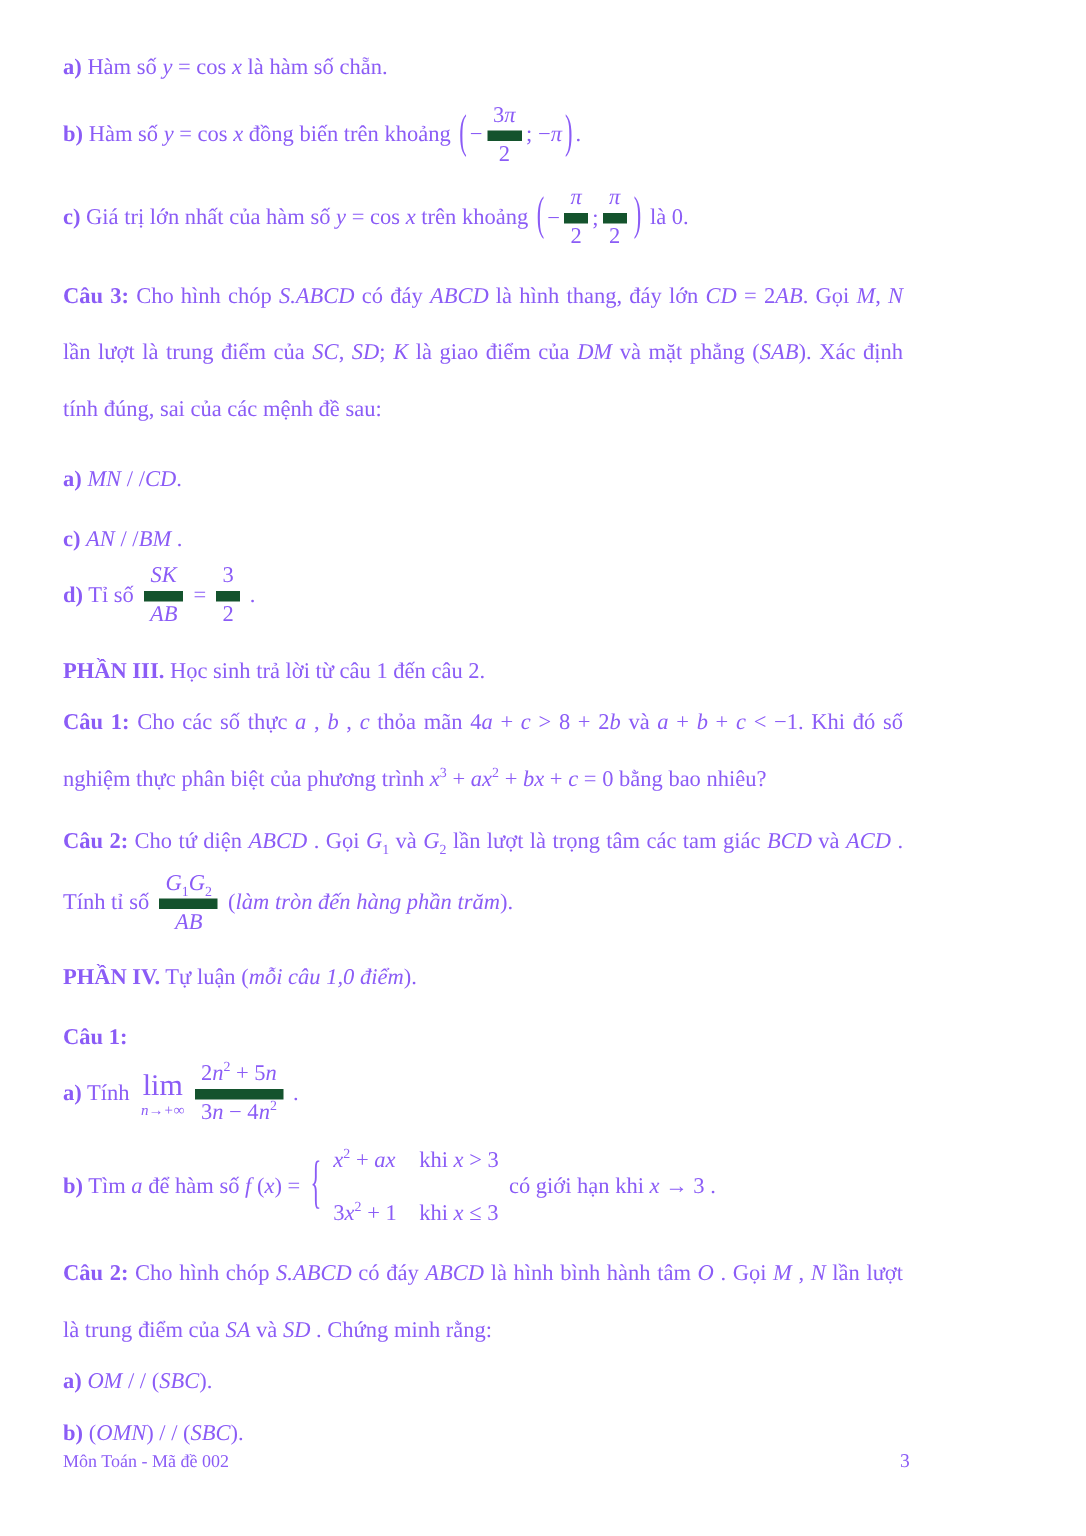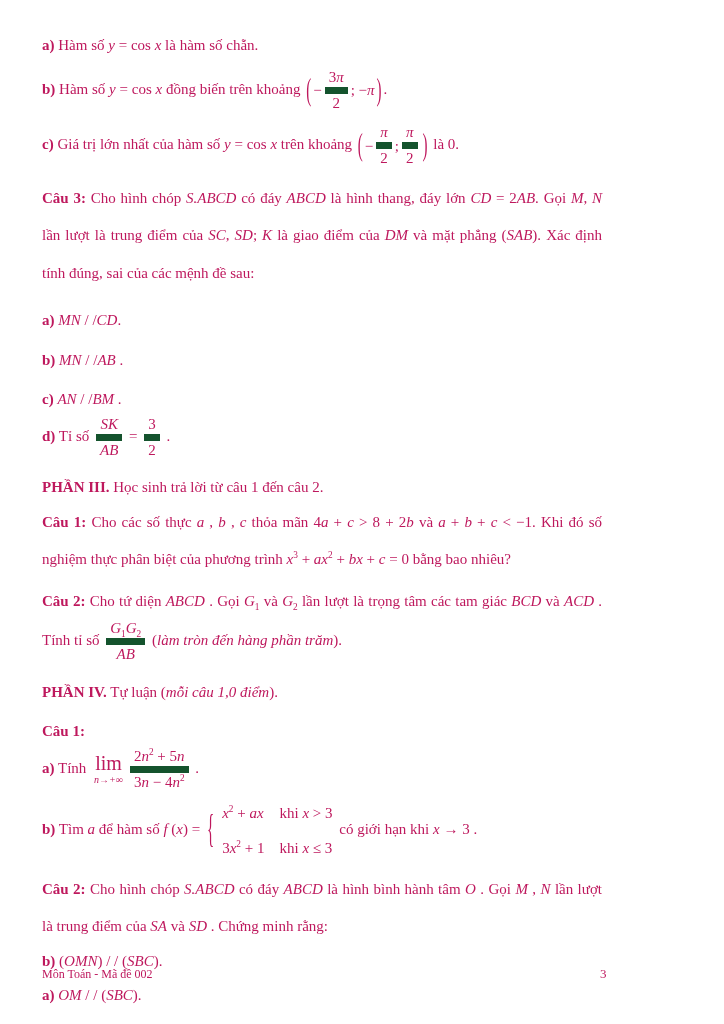--- a/index.html
+++ b/index.html
@@ -1,18 +1,18 @@
 <!DOCTYPE html>
 <html><head>
 <meta charset="utf-8">
 <style>
   html,body{margin:0;padding:0;background:#ffffff;}
   .page{
     width:644px;height:1024px;background:#ffffff;position:relative;
-    font-family:"Liberation Serif",serif;font-size:15px;color:#be185d;
+    font-family:"Liberation Serif",serif;font-size:15px;color:#8b5cf6;
     box-sizing:border-box;padding:34px 42px 0 42px;overflow:hidden;
   }
   .block{margin:0 0 12px 0;line-height:1.5;}
   .block.tight{margin-bottom:5px;margin-top:17px;}
   .block.line{margin-bottom:12px;}
   .block.para{text-align:justify;line-height:2.5;margin-bottom:4px;}
   .bold{font-weight:bold;}
   .math{font-style:italic;}
   .italic{font-style:italic;}
   sup.script,sub.script{font-size:0.62em;line-height:0;}
@@ -65,21 +65,20 @@
             <span class="seg">;</span>
             <span class="frac">
               <span class="num"><span class="seg math">π</span></span>
               <span class="den"><span class="seg">2</span></span>
             </span>
           </span>
           <span class="bp">)</span>
         </span><span class="seg"> là 0.</span></div>
       <div class="block para"><span class="seg bold">Câu 3:</span><span class="seg"> Cho hình chóp </span><span class="seg math">S.ABCD</span><span class="seg"> có đáy </span><span class="seg math">ABCD</span><span class="seg"> là hình thang, đáy lớn </span><span class="seg math">CD</span><span class="seg"> = 2</span><span class="seg math">AB</span><span class="seg">. Gọi </span><span class="seg math">M</span><span class="seg">, </span><span class="seg math">N</span><span class="seg"> lần lượt là trung điểm của </span><span class="seg math">SC</span><span class="seg">, </span><span class="seg math">SD</span><span class="seg">; </span><span class="seg math">K</span><span class="seg"> là giao điểm của </span><span class="seg math">DM</span><span class="seg"> và mặt phẳng (</span><span class="seg math">SAB</span><span class="seg">). Xác định tính đúng, sai của các mệnh đề sau:</span></div>
       <div class="block tight"><span class="seg bold">a)</span><span class="seg"> </span><span class="seg math">MN</span><span class="seg"> / /</span><span class="seg math">CD</span><span class="seg">.</span></div>
-      <div class="block tight"><span class="seg bold">b)</span><span class="seg"> </span><span class="seg math">MN</span><span class="seg"> / /</span><span class="seg math">AB</span><span class="seg"> .</span></div>
       <div class="block tight"><span class="seg bold">c)</span><span class="seg"> </span><span class="seg math">AN</span><span class="seg"> / /</span><span class="seg math">BM</span><span class="seg"> .</span></div>
       <div class="block line"><span class="seg bold">d)</span><span class="seg"> Tỉ số </span><span class="frac">
           <span class="num"><span class="seg math">SK</span></span>
           <span class="den"><span class="seg math">AB</span></span>
         </span><span class="seg"> = </span><span class="frac">
           <span class="num"><span class="seg">3</span></span>
           <span class="den"><span class="seg">2</span></span>
         </span><span class="seg"> .</span></div>
       <div class="block tight"><span class="seg bold">PHẦN III.</span><span class="seg"> Học sinh trả lời từ câu 1 đến câu 2.</span></div>
       <div class="block para"><span class="seg bold">Câu 1:</span><span class="seg"> Cho các số thực </span><span class="seg math">a</span><span class="seg"> , </span><span class="seg math">b</span><span class="seg"> , </span><span class="seg math">c</span><span class="seg"> thỏa mãn 4</span><span class="seg math">a</span><span class="seg"> + </span><span class="seg math">c</span><span class="seg"> &gt; 8 + 2</span><span class="seg math">b</span><span class="seg"> và </span><span class="seg math">a</span><span class="seg"> + </span><span class="seg math">b</span><span class="seg"> + </span><span class="seg math">c</span><span class="seg"> &lt; −1. Khi đó số nghiệm thực phân biệt của phương trình </span><span class="seg math">x</span><sup class="script">3</sup><span class="seg"> + </span><span class="seg math">ax</span><sup class="script">2</sup><span class="seg"> + </span><span class="seg math">bx</span><span class="seg"> + </span><span class="seg math">c</span><span class="seg"> = 0 bằng bao nhiêu?</span></div>
@@ -99,18 +98,18 @@
       <div class="block line"><span class="seg bold">b)</span><span class="seg"> Tìm </span><span class="seg math">a</span><span class="seg"> để hàm số </span><span class="seg math">f</span><span class="seg"> (</span><span class="seg math">x</span><span class="seg">) = </span><span class="cases">
           <span class="brace">{</span>
           <span class="cases-rows">
             <span class="cases-cell"><span class="seg math">x</span><sup class="script">2</sup><span class="seg"> + </span><span class="seg math">ax</span></span>
             <span class="cases-cell cond"><span class="seg">khi </span><span class="seg math">x</span><span class="seg"> &gt; 3</span></span>
             <span class="cases-cell"><span class="seg">3</span><span class="seg math">x</span><sup class="script">2</sup><span class="seg"> + 1</span></span>
             <span class="cases-cell cond"><span class="seg">khi </span><span class="seg math">x</span><span class="seg"> ≤ 3</span></span>
           </span>
         </span><span class="seg"> có giới hạn khi </span><span class="seg math">x</span><span class="seg"> → 3 .</span></div>
       <div class="block para"><span class="seg bold">Câu 2:</span><span class="seg"> Cho hình chóp </span><span class="seg math">S.ABCD</span><span class="seg"> có đáy </span><span class="seg math">ABCD</span><span class="seg"> là hình bình hành tâm </span><span class="seg math">O</span><span class="seg"> . Gọi </span><span class="seg math">M</span><span class="seg"> , </span><span class="seg math">N</span><span class="seg"> lần lượt là trung điểm của </span><span class="seg math">SA</span><span class="seg"> và </span><span class="seg math">SD</span><span class="seg"> . Chứng minh rằng:</span></div>
+      <div class="block line"><span class="seg bold">a)</span><span class="seg"> </span><span class="seg math">OM</span><span class="seg"> / / (</span><span class="seg math">SBC</span><span class="seg">).</span></div>
       <div class="block line"><span class="seg bold">b)</span><span class="seg"> (</span><span class="seg math">OMN</span><span class="seg">) / / (</span><span class="seg math">SBC</span><span class="seg">).</span></div>
-      <div class="block line"><span class="seg bold">a)</span><span class="seg"> </span><span class="seg math">OM</span><span class="seg"> / / (</span><span class="seg math">SBC</span><span class="seg">).</span></div>
     </div>
   <div class="footer-left">Môn Toán - Mã đề 002</div>
   <div class="page-num">3</div>
 </div>
 
 </body></html>

